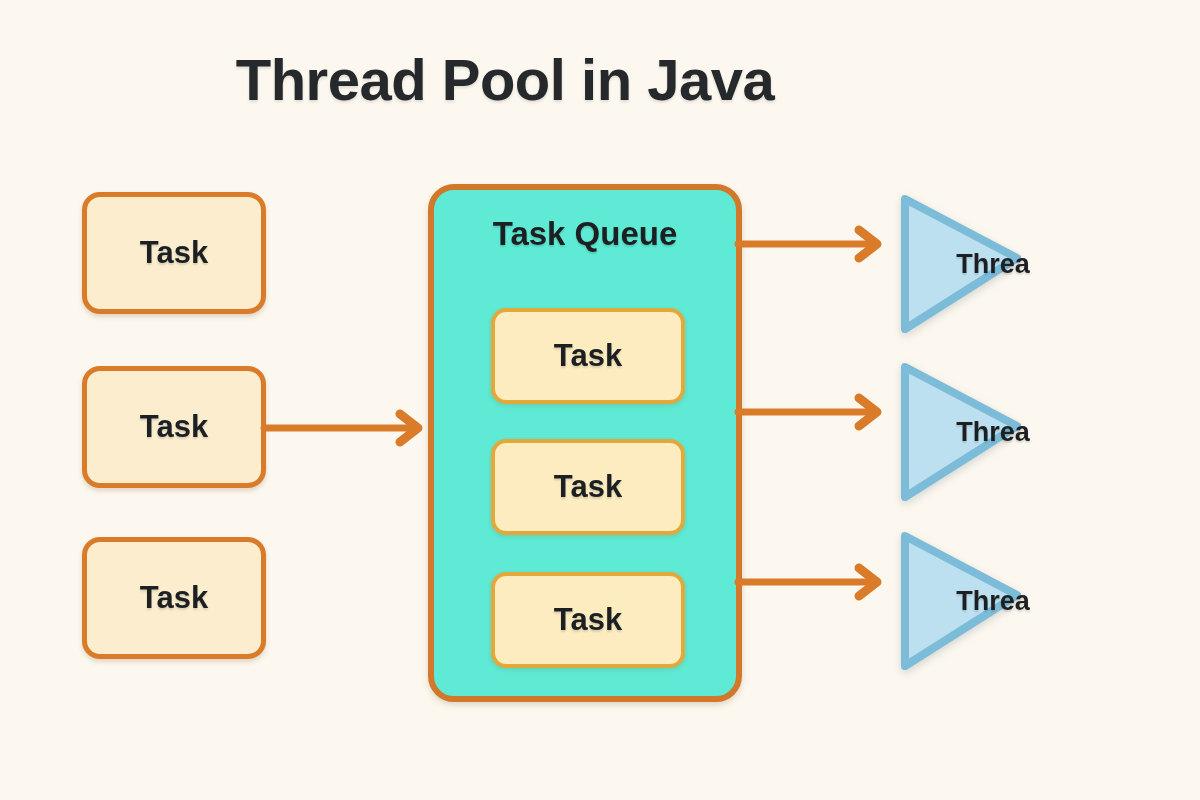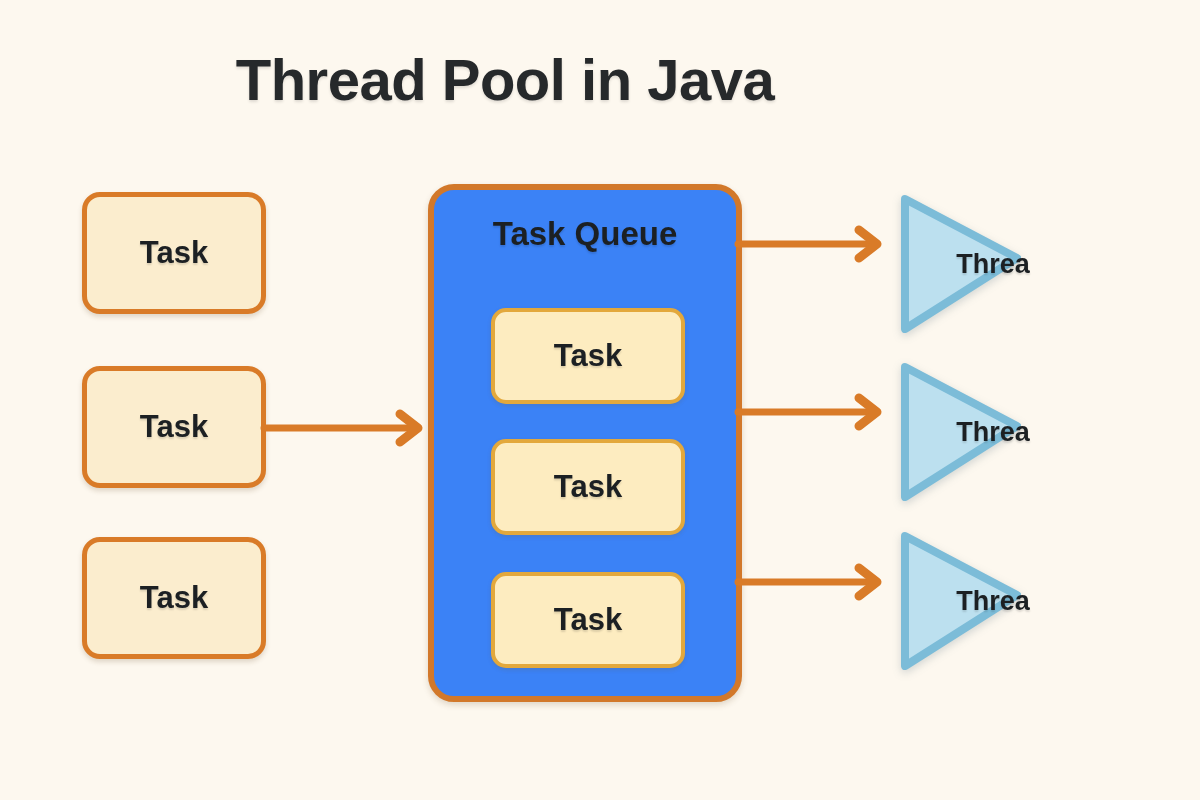--- a/index.html
+++ b/index.html
@@ -62,21 +62,21 @@
   #task-left-3 { left: 82px;  top: 537px; width: 184px; height: 122px; }
 
   
   #task-queue {
     position: absolute;
     box-sizing: border-box;
     left: 428px;
     top: 184px;
     width: 314px;
     height: 518px;
-    background: #3b82f6;
+    background: #5eead4;
     border: 6px solid #D2782A;
     border-radius: 26px;
     box-shadow: 0 3px 6px rgba(90, 60, 20, 0.18);
   }
   #queue-title {
     position: absolute;
     left: 0;
     top: 25px;
     width: 302px;
     text-align: center;

